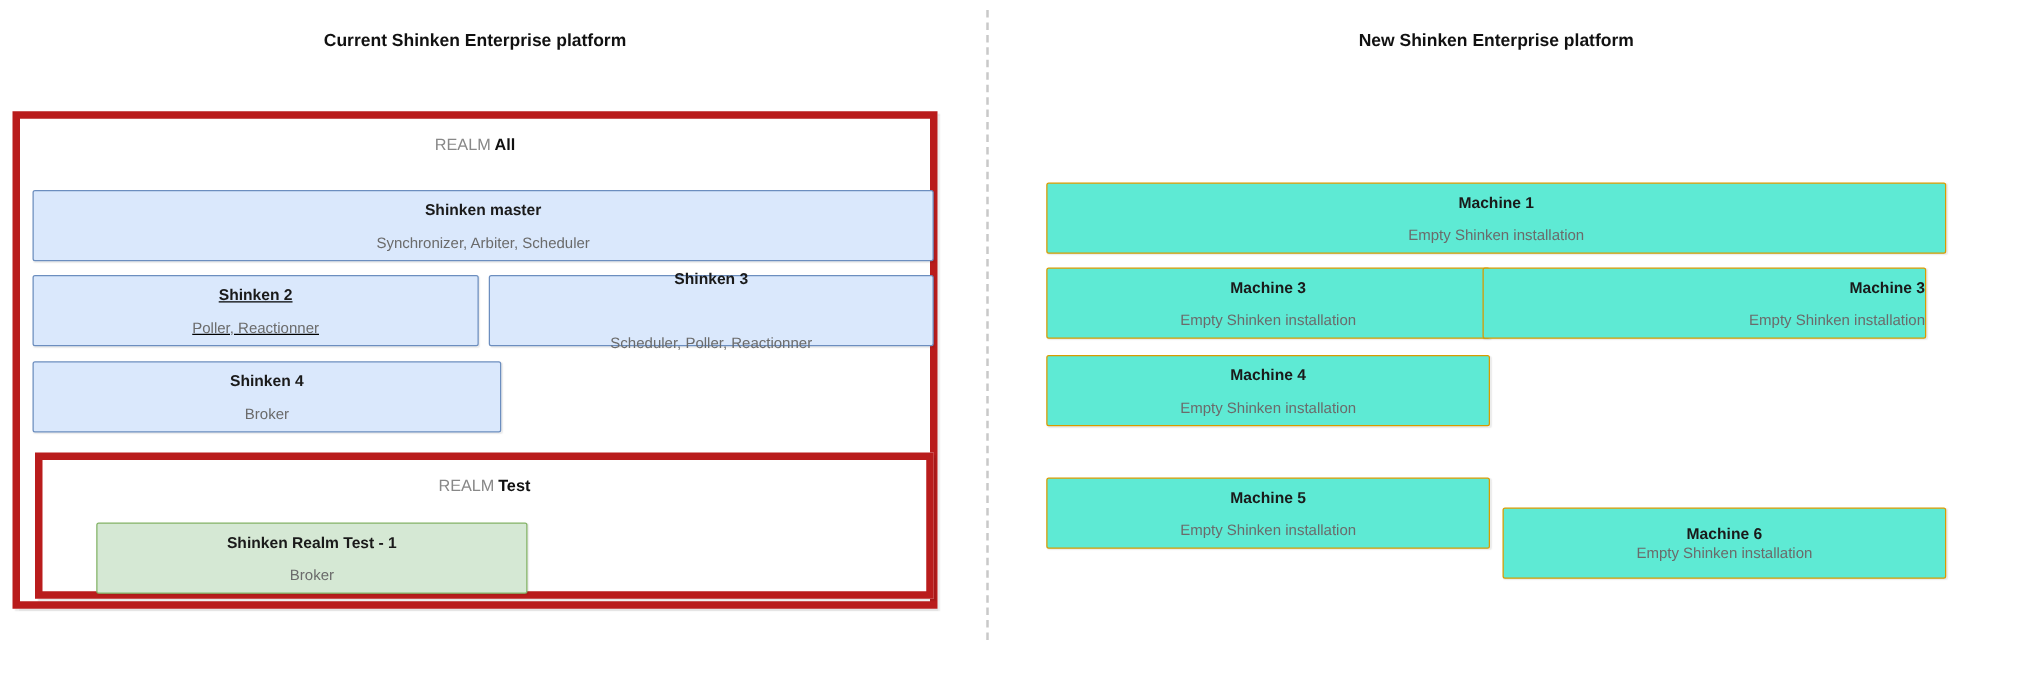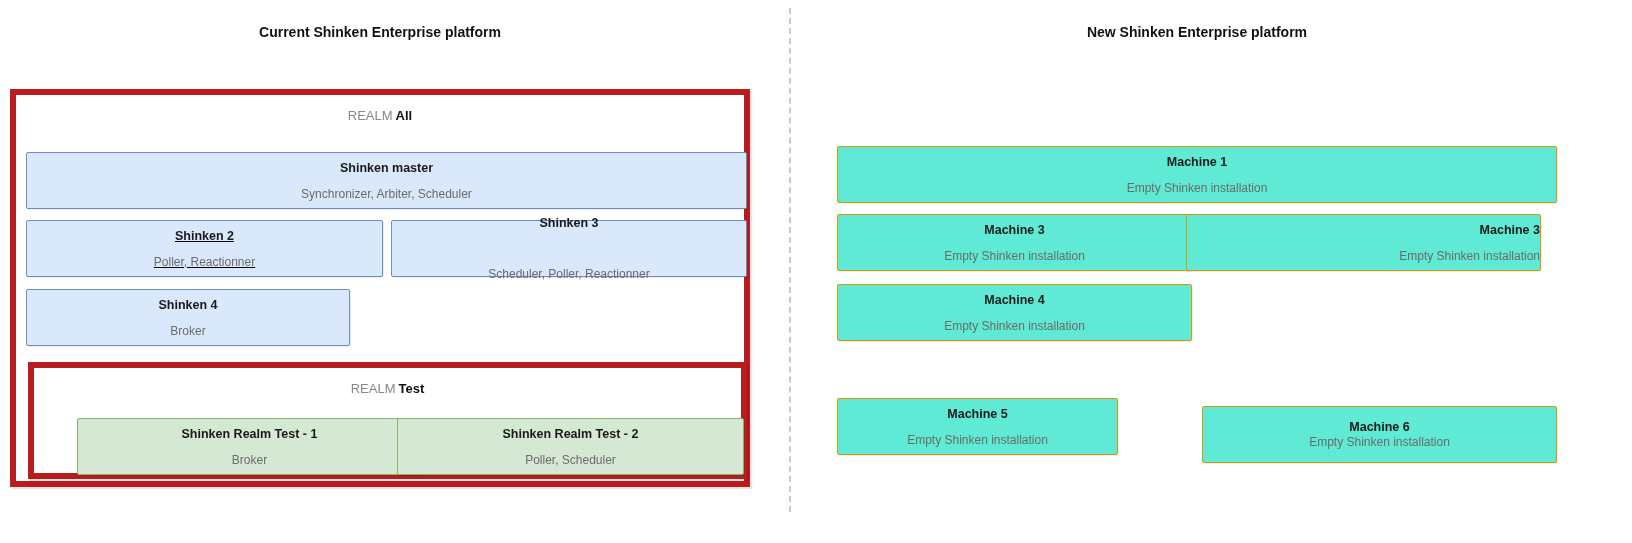--- a/index.html
+++ b/index.html
@@ -47,31 +47,31 @@
   .node .s { font-size: 12px; color: #6b6b6b; line-height: 14px; }
 
   .node.blue   { background: #dae8fc; border: 1px solid #6c8ebf; }
   .node.green  { background: #d5e8d4; border: 1px solid #82b366; }
   .node.orange { background: #5eead4; border: 1px solid #d79b00; }
 
   
   #node-master { left: 10px;  top: 57px;  width: 721px; }
   #node-s2     { left: 10px;  top: 125px; width: 357px; text-decoration: underline; }
   #node-s3     { left: 375px; top: 125px; width: 356px; gap: 37px; }
-  #node-s4     { left: 10px;  top: 194px; width: 324px; }
+  #node-s4     { left: 10px;  top: 194px; width: 375px; }
   
   #node-t1     { left: 8px;   top: 50px;  width: 345px; margin-left: 35px; }
   #node-t2     { left: 363px; top: 50px;  width: 347px; }
 
   
   #machine-1 { left: 837px;  top: 146px; width: 720px; }
   #machine-2 { left: 837px;  top: 214px; width: 355px; }
   #machine-3 { left: 1186px; top: 214px; width: 355px; align-items: flex-end; }
   #machine-4 { left: 837px;  top: 284px; width: 355px; }
-  #machine-5 { left: 837px;  top: 398px; width: 281px; }
+  #machine-5 { left: 837px;  top: 382px; width: 355px; }
   #machine-6 { left: 1202px; top: 406px; width: 355px; }
 </style>
 </head>
 <body>
 
 <div class="canvas">
 
   <div class="panel-title left">Current Shinken Enterprise platform</div>
 
   <div class="panel-title right">New Shinken Enterprise platform</div>
@@ -106,24 +106,20 @@
     <div class="realm-box" id="realm-test">
       <div class="realm-label">
         <span>REALM</span><b>Test</b>
       </div>
 
       <div class="node green" id="node-t1">
         <div class="t">Shinken Realm Test - 1</div>
         <div class="s">Broker</div>
       </div>
 
-      <div class="node green" id="node-t2">
-        <div class="t">Shinken Realm Test - 2</div>
-        <div class="s">Poller, Scheduler</div>
-      </div>
     </div>
   </div>
 
   <div class="node orange" id="machine-1">
     <div class="t">Machine 1</div>
     <div class="s">Empty Shinken installation</div>
   </div>
 
   <div class="node orange" id="machine-2">
     <div class="t">Machine 3</div>

